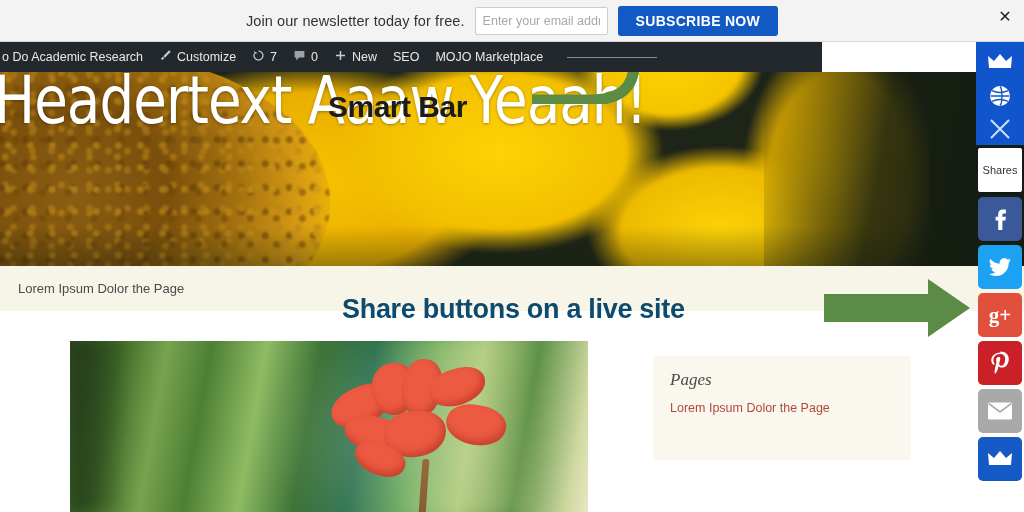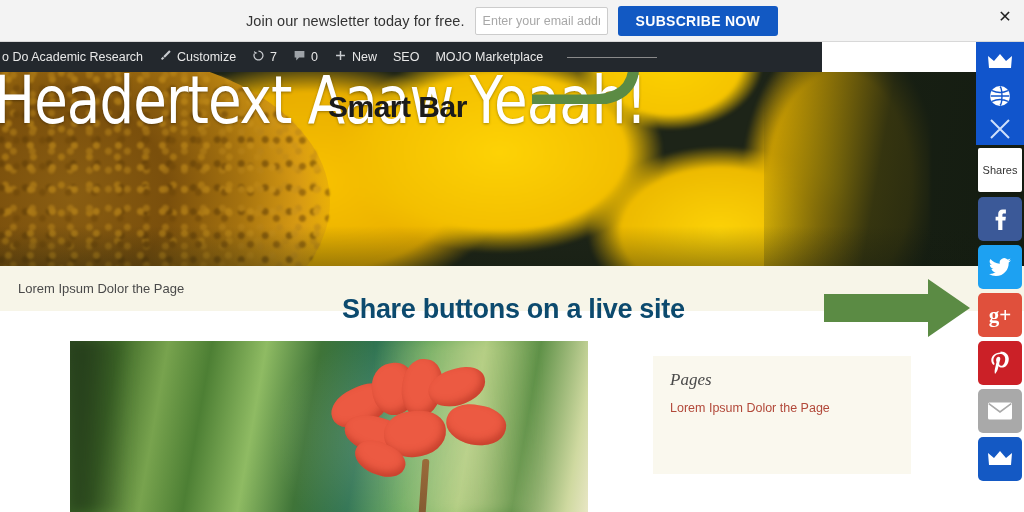--- a/index.html
+++ b/index.html
@@ -183,21 +183,21 @@
     position:absolute; background:#ec5a42; border-radius:50% 45% 55% 50%;
     box-shadow:inset -3px -4px 7px rgba(170,45,30,.55);
   }
   .stem{
     position:absolute; left:92px; top:100px; width:7px; height:70px;
     background:linear-gradient(180deg,#9a6b3a,#7e5730); border-radius:3px;
     transform:rotate(4deg);
   }
 
   .widget{
-    position:absolute; left:653px; top:45px; width:258px; height:118px;
+    position:absolute; left:653px; top:45px; width:258px; height:104px;
     background:#faf8ee;
     padding-left:19px;
   }
   .widget-title{
     position:absolute; left:17px; top:14px; font-size:17px; font-style:italic;
     color:#4b4b4b; font-family:"Liberation Serif", serif;
   }
   .widget-link{
     position:absolute; left:17px; font-size:12.5px; color:#b2493a; cursor:pointer;
     font-family:"Liberation Sans", sans-serif;

